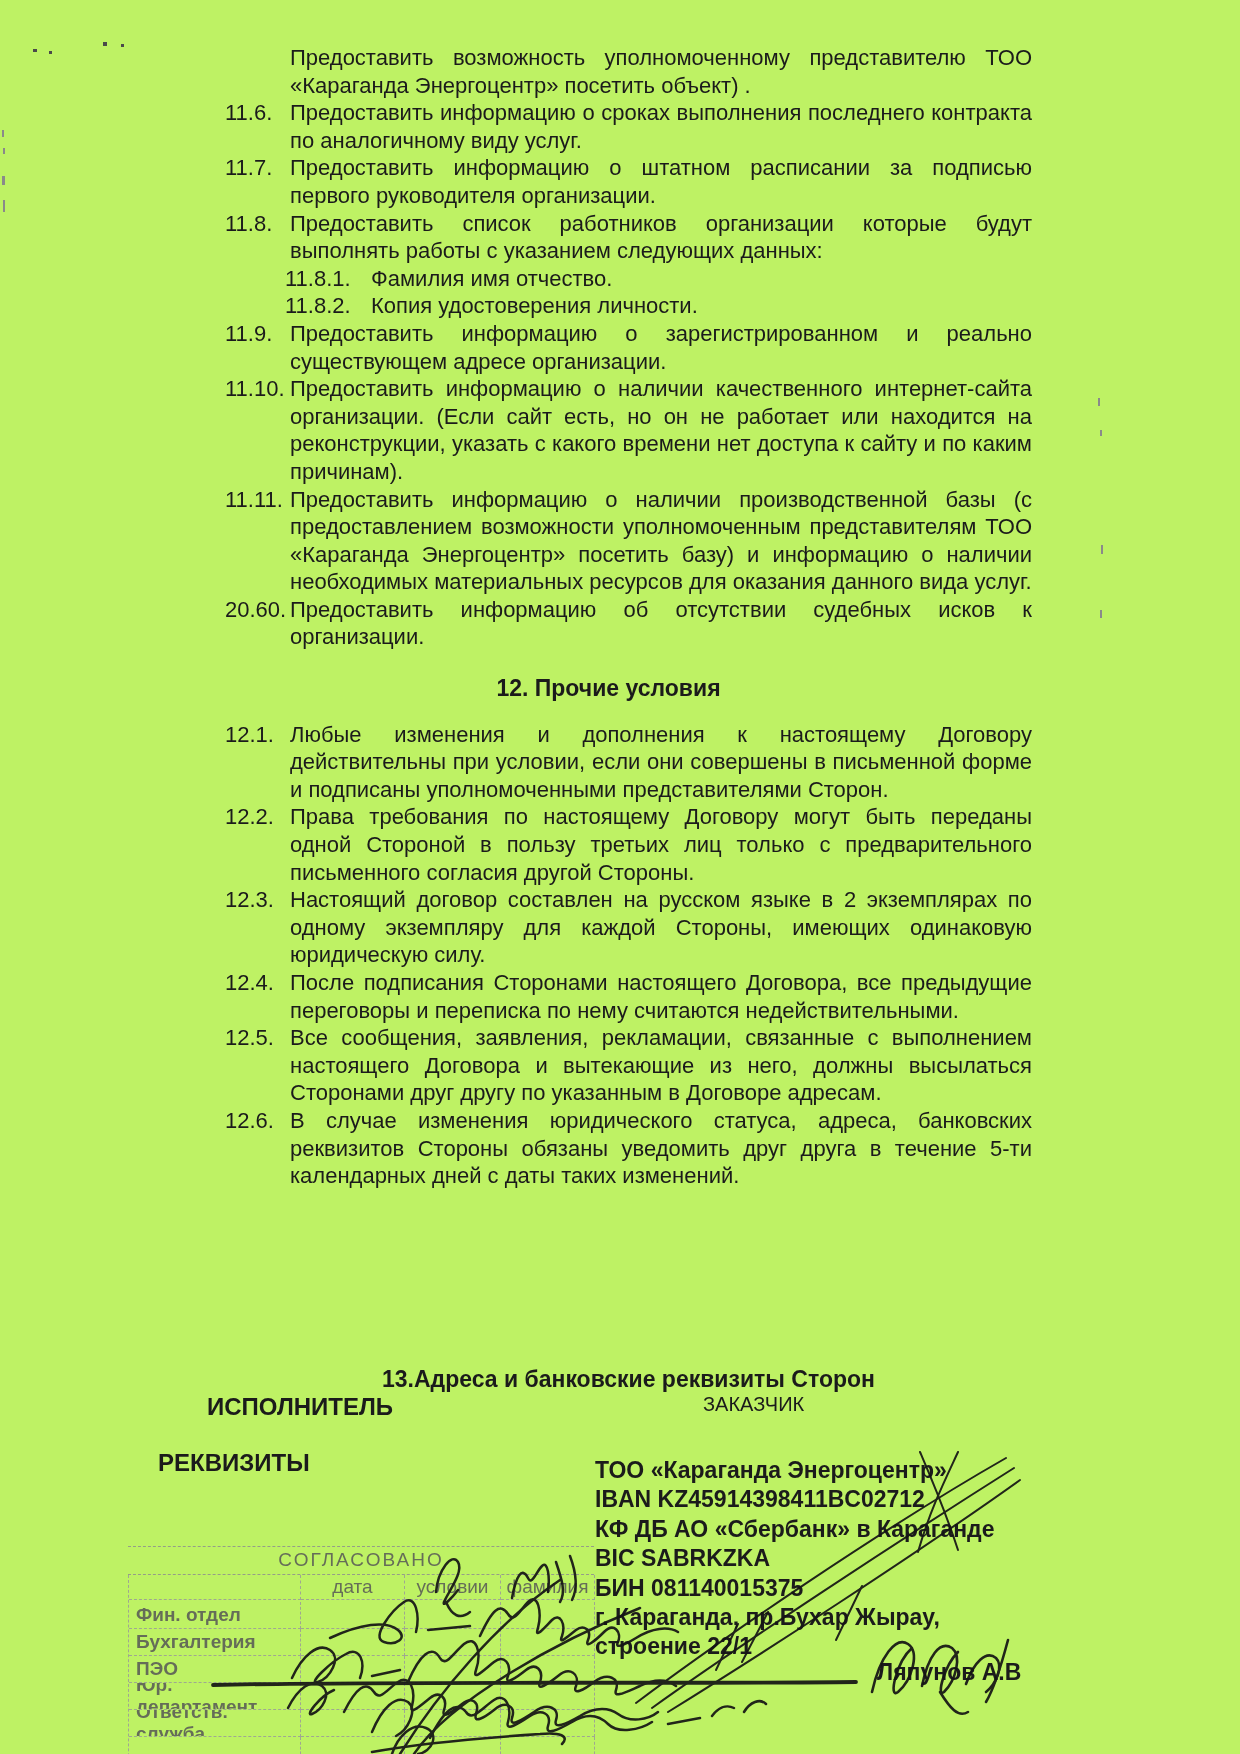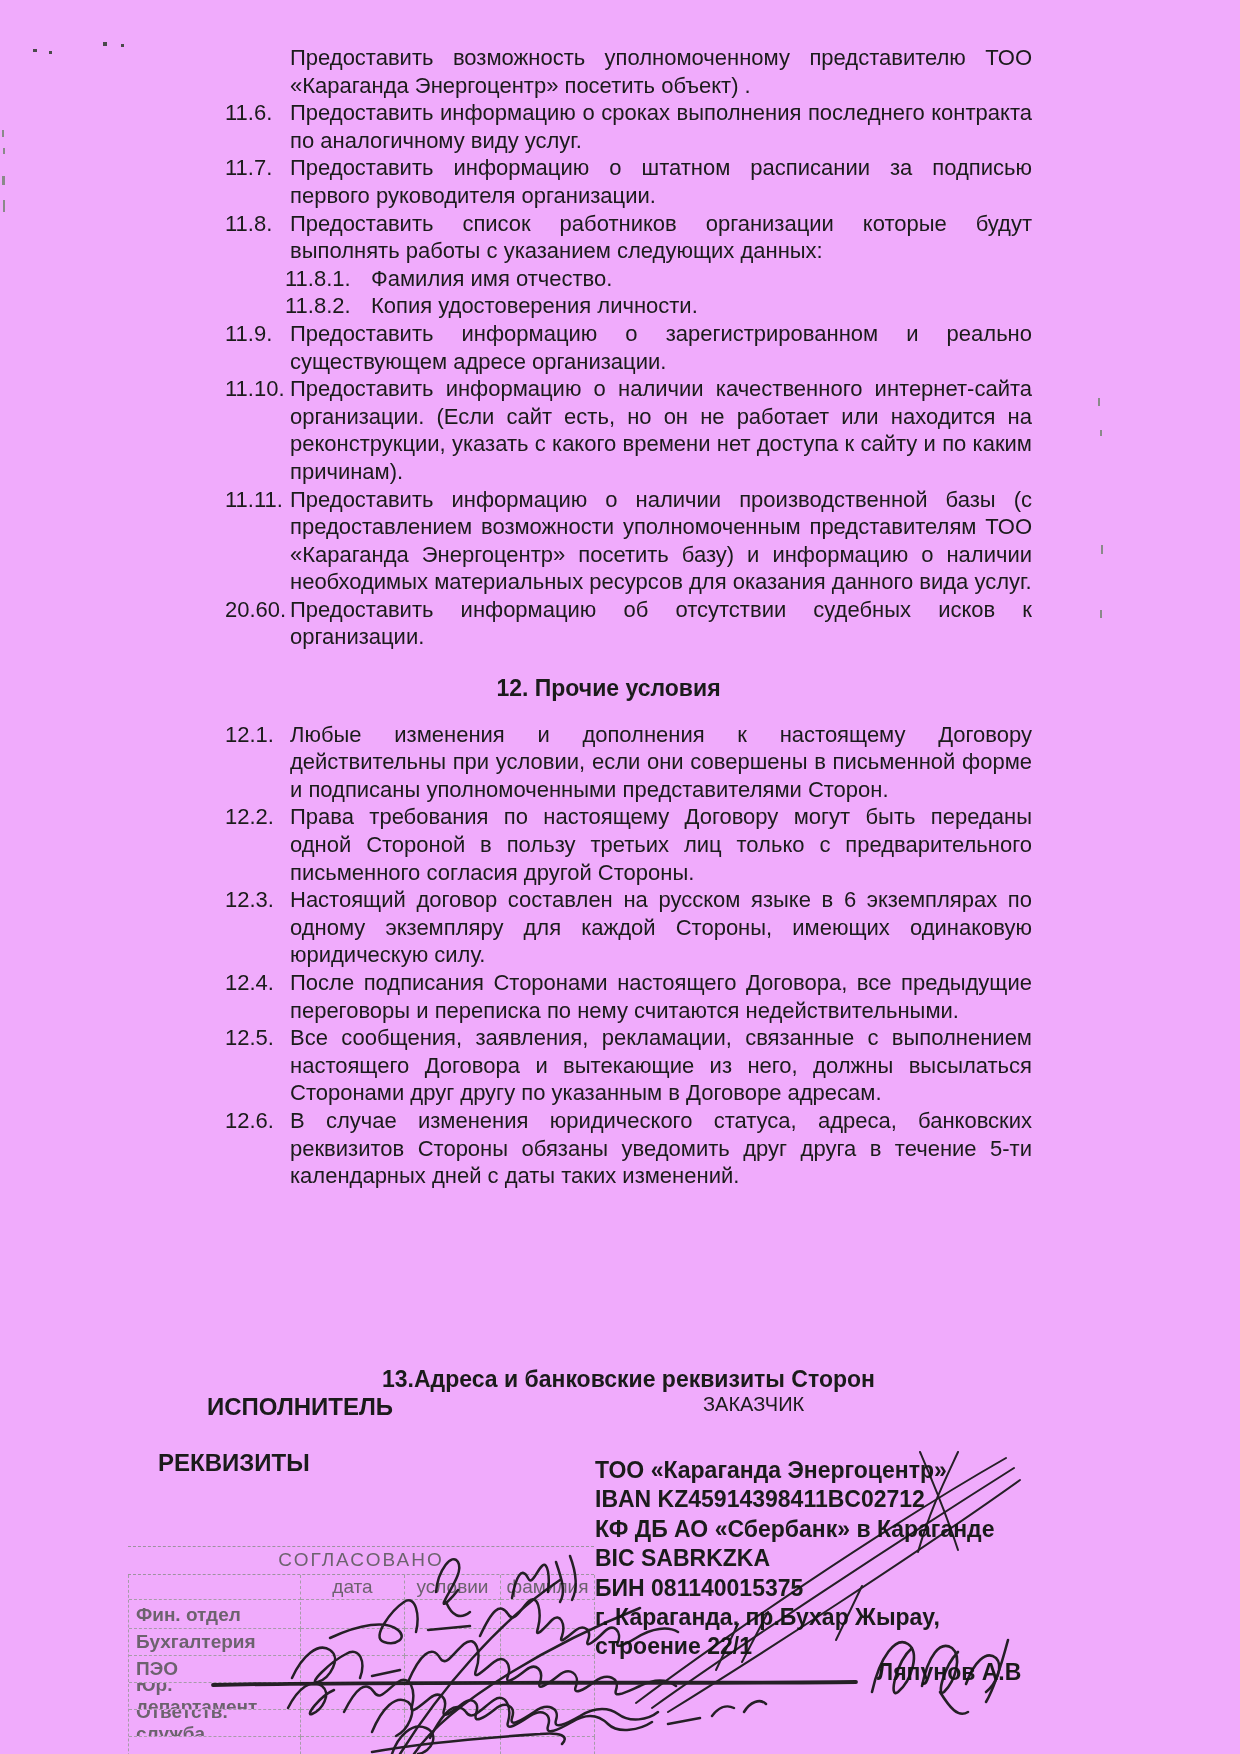--- a/index.html
+++ b/index.html
@@ -1,17 +1,17 @@
 <!DOCTYPE html>
 <html><head>
 <meta charset="utf-8">
 <style>
   html,body{margin:0;padding:0;background:#e8e8e8;}
   #page{
-    position:relative;width:1240px;height:1754px;background:#f0abfc;
+    position:relative;width:1240px;height:1754px;background:#bef264;
     font-family:"Liberation Sans",sans-serif;color:#1b1b1b;overflow:hidden;
     margin:0 auto;
   }
   
   #doc-body{
     position:absolute;left:225px;top:0;width:807px;padding-top:44px;
     font-size:22px;line-height:27.6px;
   }
   .clause-row{display:flex;}
   .clause-num{flex:0 0 65px;}
@@ -113,21 +113,21 @@
       <div class="clause-row">
         <span class="clause-num">12.1.</span>
         <span class="clause-text">Любые изменения и дополнения к настоящему Договору действительны при условии, если они совершены в письменной форме и подписаны уполномоченными представителями Сторон.</span>
       </div>
       <div class="clause-row">
         <span class="clause-num">12.2.</span>
         <span class="clause-text">Права требования по настоящему Договору могут быть переданы одной Стороной в пользу третьих лиц только с предварительного письменного согласия другой Стороны.</span>
       </div>
       <div class="clause-row">
         <span class="clause-num">12.3.</span>
-        <span class="clause-text">Настоящий договор составлен на русском языке в 6 экземплярах по одному экземпляру для каждой Стороны, имеющих одинаковую юридическую силу.</span>
+        <span class="clause-text">Настоящий договор составлен на русском языке в 2 экземплярах по одному экземпляру для каждой Стороны, имеющих одинаковую юридическую силу.</span>
       </div>
       <div class="clause-row">
         <span class="clause-num">12.4.</span>
         <span class="clause-text">После подписания Сторонами настоящего Договора, все предыдущие переговоры и переписка по нему считаются недействительными.</span>
       </div>
       <div class="clause-row">
         <span class="clause-num">12.5.</span>
         <span class="clause-text">Все сообщения, заявления, рекламации, связанные с выполнением настоящего Договора и вытекающие из него, должны высылаться Сторонами друг другу по указанным в Договоре адресам.</span>
       </div>
       <div class="clause-row">

